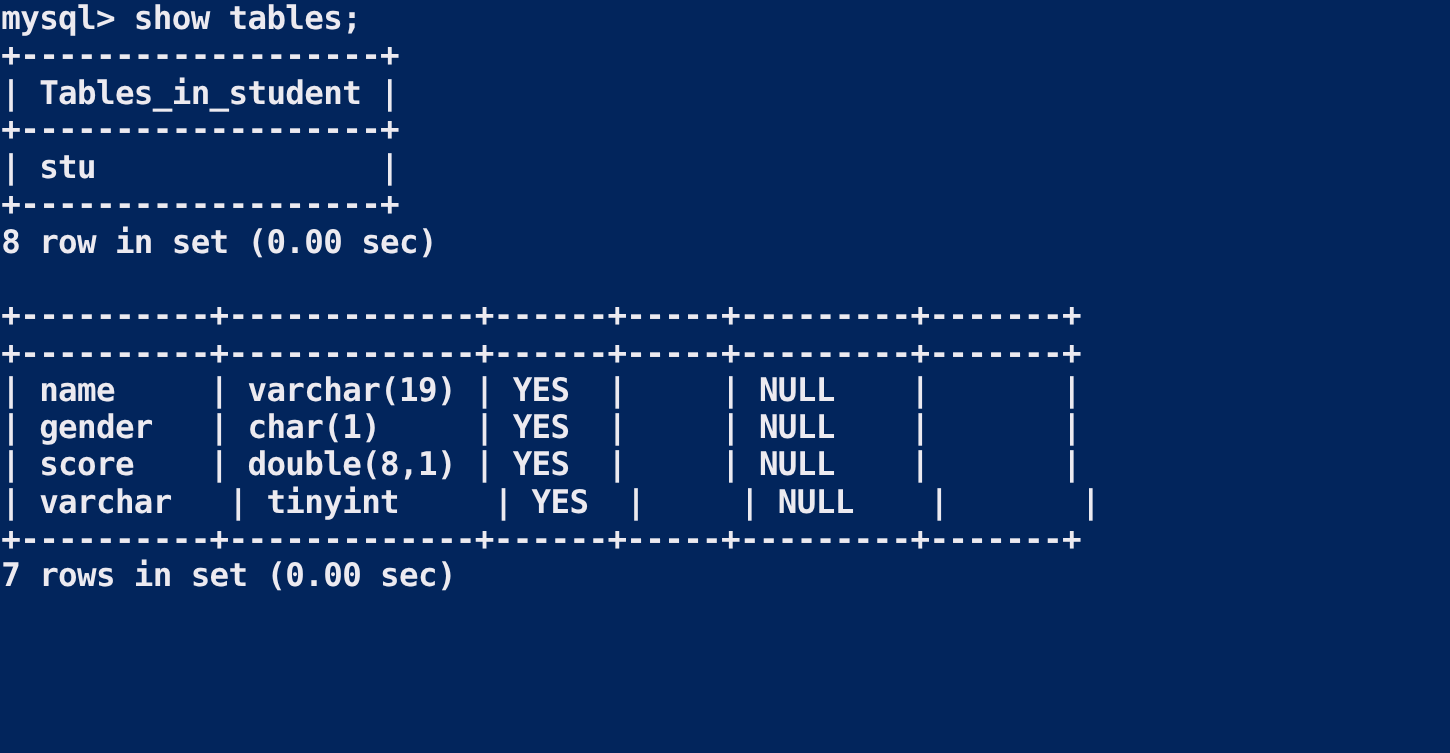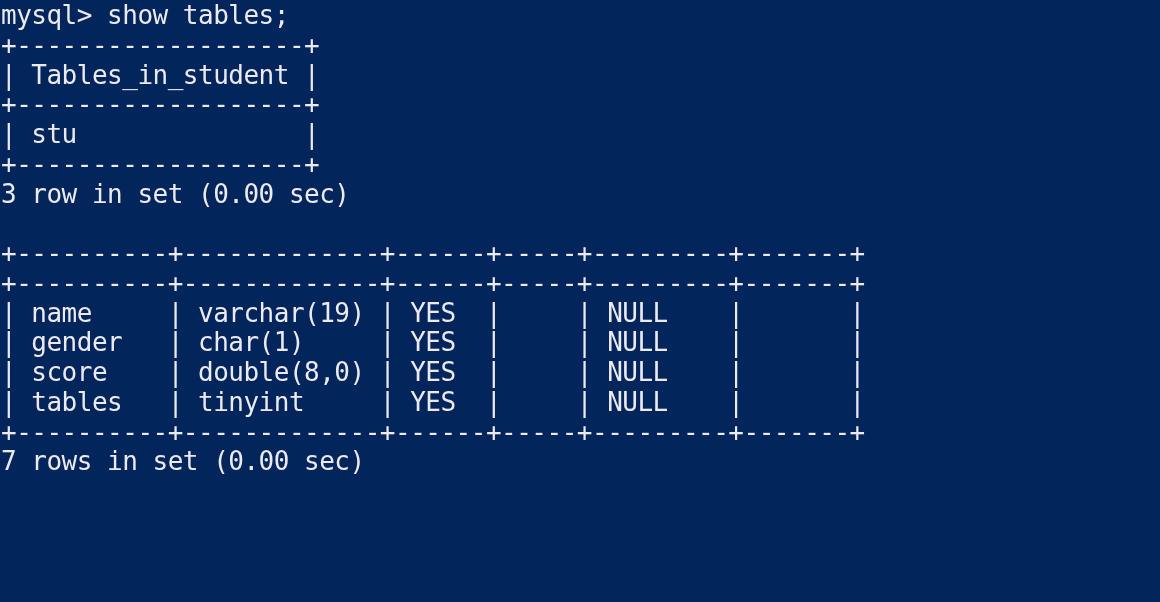--- a/index.html
+++ b/index.html
@@ -25,43 +25,44 @@
     font-family: "DejaVu Sans Mono", "Liberation Mono", monospace;
     font-size: 26px;
     line-height: 29.75px;
     letter-spacing: -0.5px;
     padding: 1px 0 0 1px;
     cursor: text;
   }
   .line {
     height: 29.75px;
     white-space: pre;
+    font-weight: bold;
   }
 </style>
 </head>
 <body>
 
 <div class="screen">
 
   <section>
     <div class="line">mysql&gt; show tables;</div>
     <div class="line">+-------------------+</div>
     <div class="line">| Tables_in_student |</div>
     <div class="line">+-------------------+</div>
     <div class="line">| stu               |</div>
     <div class="line">+-------------------+</div>
-    <div class="line">3 row in set (0.00 sec)</div>
+    <div class="line">8 row in set (0.00 sec)</div>
   </section>
 
   <div class="line"></div>
 
   <section>
     <div class="line">+----------+-------------+------+-----+---------+-------+</div>
     <div class="line">+----------+-------------+------+-----+---------+-------+</div>
     <div class="line">| name     | varchar(19) | YES  |     | NULL    |       |</div>
     <div class="line">| gender   | char(1)     | YES  |     | NULL    |       |</div>
-    <div class="line">| score    | double(8,0) | YES  |     | NULL    |       |</div>
-    <div class="line">| tables   | tinyint     | YES  |     | NULL    |       |</div>
+    <div class="line">| score    | double(8,1) | YES  |     | NULL    |       |</div>
+    <div class="line">| varchar   | tinyint     | YES  |     | NULL    |       |</div>
     <div class="line">+----------+-------------+------+-----+---------+-------+</div>
     <div class="line">7 rows in set (0.00 sec)</div>
   </section>
 
 </div>
 
 </body></html>

